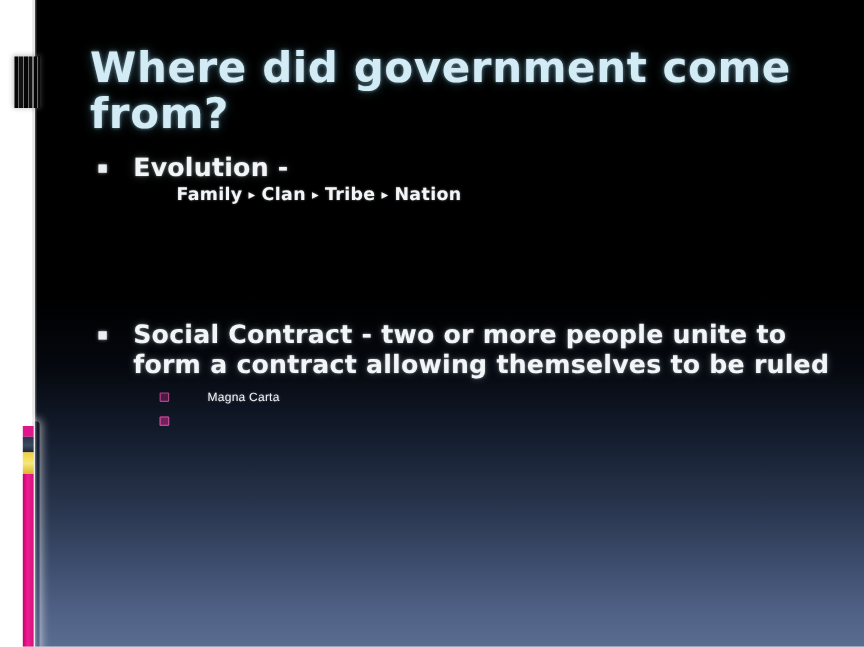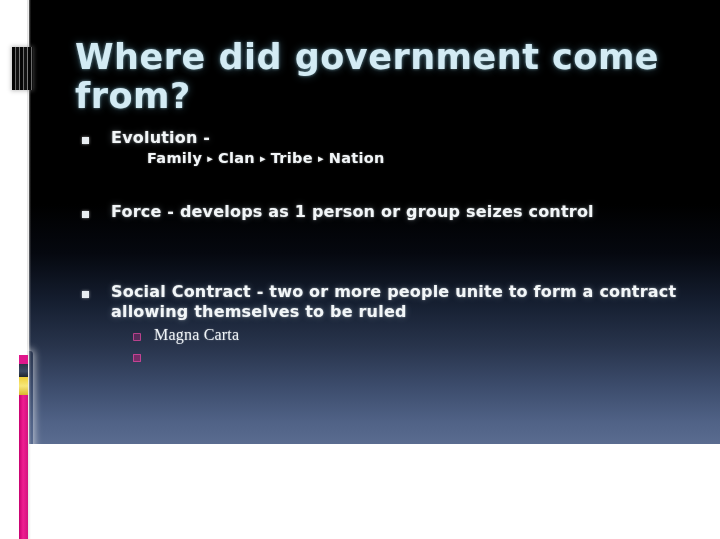--- a/index.html
+++ b/index.html
@@ -87,21 +87,21 @@
     position: absolute; left: -5px; top: -4px;
     width: 19px; height: 192px;
     box-shadow: 0 0 7px 2px rgba(255,255,255,0.55);
     border-radius: 3px;
   }
 
   
   .canvas {
     position: absolute;
     left: 29px; top: 0;
-    width: 691px; height: 444px;
+    width: 691px; height: 539px;
     background:
       linear-gradient(to bottom,
         #000000 0%,
         #000000 46%,
         #05080f 57%,
         #151e30 68%,
         #28344c 78%,
         #3c4c6c 87%,
         #506286 95%,
         #5a6c90 100%);
@@ -140,21 +140,21 @@
   }
   .sq-marker {
     position: absolute;
     left: 3px; top: 9px;
     width: 7px; height: 7px;
     background: #e9eef2;
     box-shadow: 0 0 3px rgba(255,255,255,0.6);
   }
   .bullet-text {
     color: #f2f6f8;
-    font-size: 16px;
+    font-size: 21px;
     font-weight: bold;
     line-height: 1.18;
     letter-spacing: 0.2px;
     text-shadow:
       0 0 2px rgba(255,255,255,0.5),
       0 0 7px rgba(200,225,240,0.3);
     font-family: "DejaVu Sans", sans-serif;
   }
 
   
@@ -190,25 +190,26 @@
   .circ-marker {
     position: absolute;
     left: 6px; top: 8px;
     width: 6px; height: 6px;
     border: 1px solid rgba(200,70,150,0.85);
     background: rgba(150,40,110,0.45);
     border-radius: 1px;
   }
   .sub-text {
     color: #eef3f7;
-    font-size: 16px;
+    font-size: 10px;
     line-height: 1.3;
     letter-spacing: 0.2px;
     text-shadow: 0 0 2px rgba(255,255,255,0.35);
-    font-family: Liberation Serif, serif;
+    font-family: Liberation Sans, sans-serif;
+    margin-left: 19px;
   }
 
   .gap-lg { height: 36px; }
   .gap-md { height: 30px; }
   .gap-sm { height: 30px; }
 </style>
 </head>
 <body>
 
 <div id="slide">
@@ -224,26 +225,20 @@
           <span class="sq-marker"></span>
           <span class="bullet-text">Evolution -</span>
         </div>
         <div class="chain-line">
           <span>Family</span><span class="chain-arrow">▸</span><span>Clan</span><span class="chain-arrow">▸</span><span>Tribe</span><span class="chain-arrow">▸</span><span>Nation</span>
         </div>
       </div>
 
       <div class="gap-lg"></div>
 
-      <div class="bullet-block">
-        <div class="bullet-row">
-          <span class="sq-marker"></span>
-          <span class="bullet-text">Force - develops as 1 person or group seizes control</span>
-        </div>
-      </div>
 
       <div class="gap-md"></div>
 
 
       <div class="gap-sm"></div>
 
       <div class="bullet-block">
         <div class="bullet-row">
           <span class="sq-marker"></span>
           <span class="bullet-text">Social Contract - two or more people unite to form a contract allowing themselves to be ruled</span>

